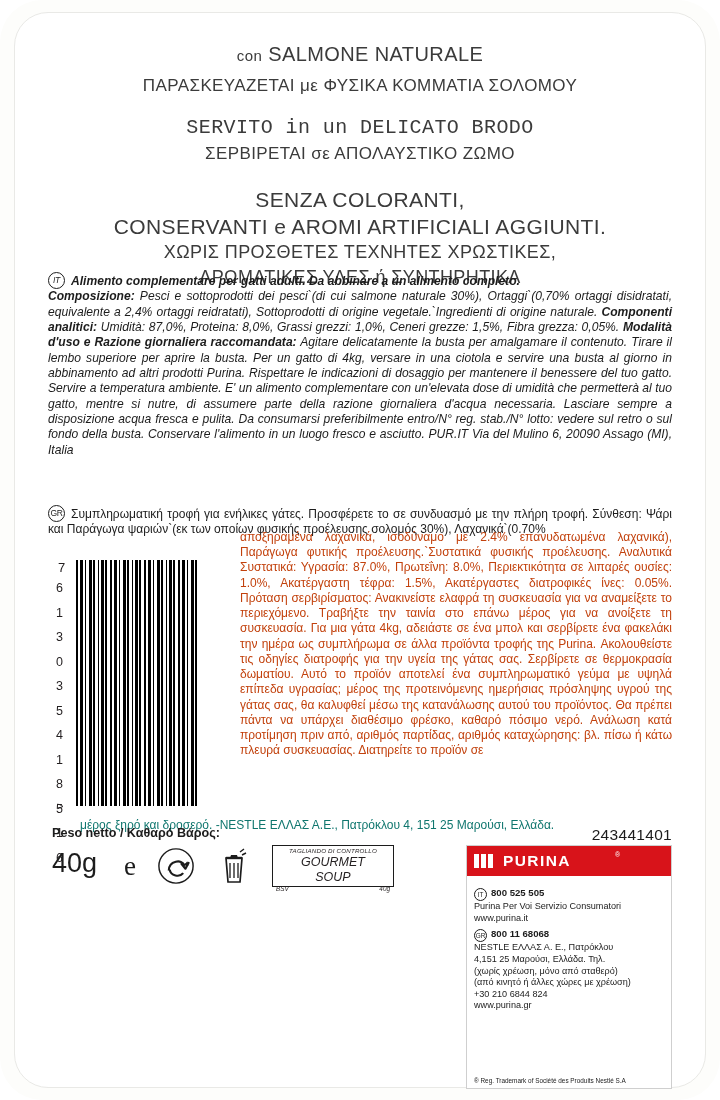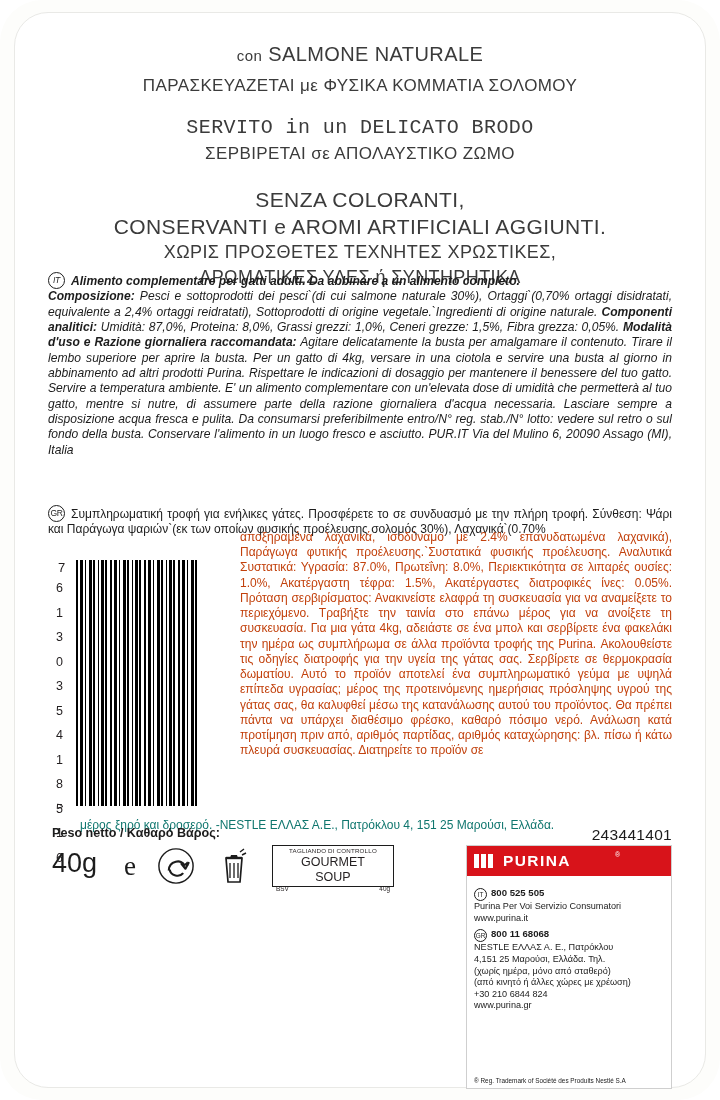--- a/index.html
+++ b/index.html
@@ -178,20 +178,21 @@
     left: 218px; top: 846px;
     width: 32px; height: 40px;
   }
   .ctrl-box {
     position: absolute;
     left: 272px; top: 845px;
     width: 122px; height: 42px;
     border: 1px solid #1c1c1c;
     box-sizing: border-box;
     text-align: center;
+    font-style: italic;
   }
   .ctrl-title {
     font-size: 6.2px;
     letter-spacing: 0.2px;
     margin-top: 1px;
   }
   .ctrl-main {
     font-size: 12.5px;
     line-height: 1.12;
     margin-top: 1px;
@@ -384,20 +385,20 @@
         <span class="pc-phone">800 525 505</span>
       </div>
       <div>Purina Per Voi Servizio Consumatori</div>
       <div>www.purina.it</div>
       <div class="pc-row pc-note">
         <span class="pc-badge">GR</span>
         <span class="pc-phone">800 11 68068</span>
       </div>
       <div>NESTLE ΕΛΛΑΣ Α. Ε., Πατρόκλου</div>
       <div>4,151 25 Μαρούσι, Ελλάδα. Τηλ.</div>
-      <div>(χωρίς ημέρα, μόνο από σταθερό)</div>
+      <div>(χωρίς χρέωση, μόνο από σταθερό)</div>
       <div>(από κινητό ή άλλες χώρες με χρέωση)</div>
       <div>+30 210 6844 824</div>
       <div>www.purina.gr</div>
     </div>
     <div class="pc-foot">® Reg. Trademark of Société des Produits Nestlé S.A</div>
   </div>
 </div>
 
 </body></html>

